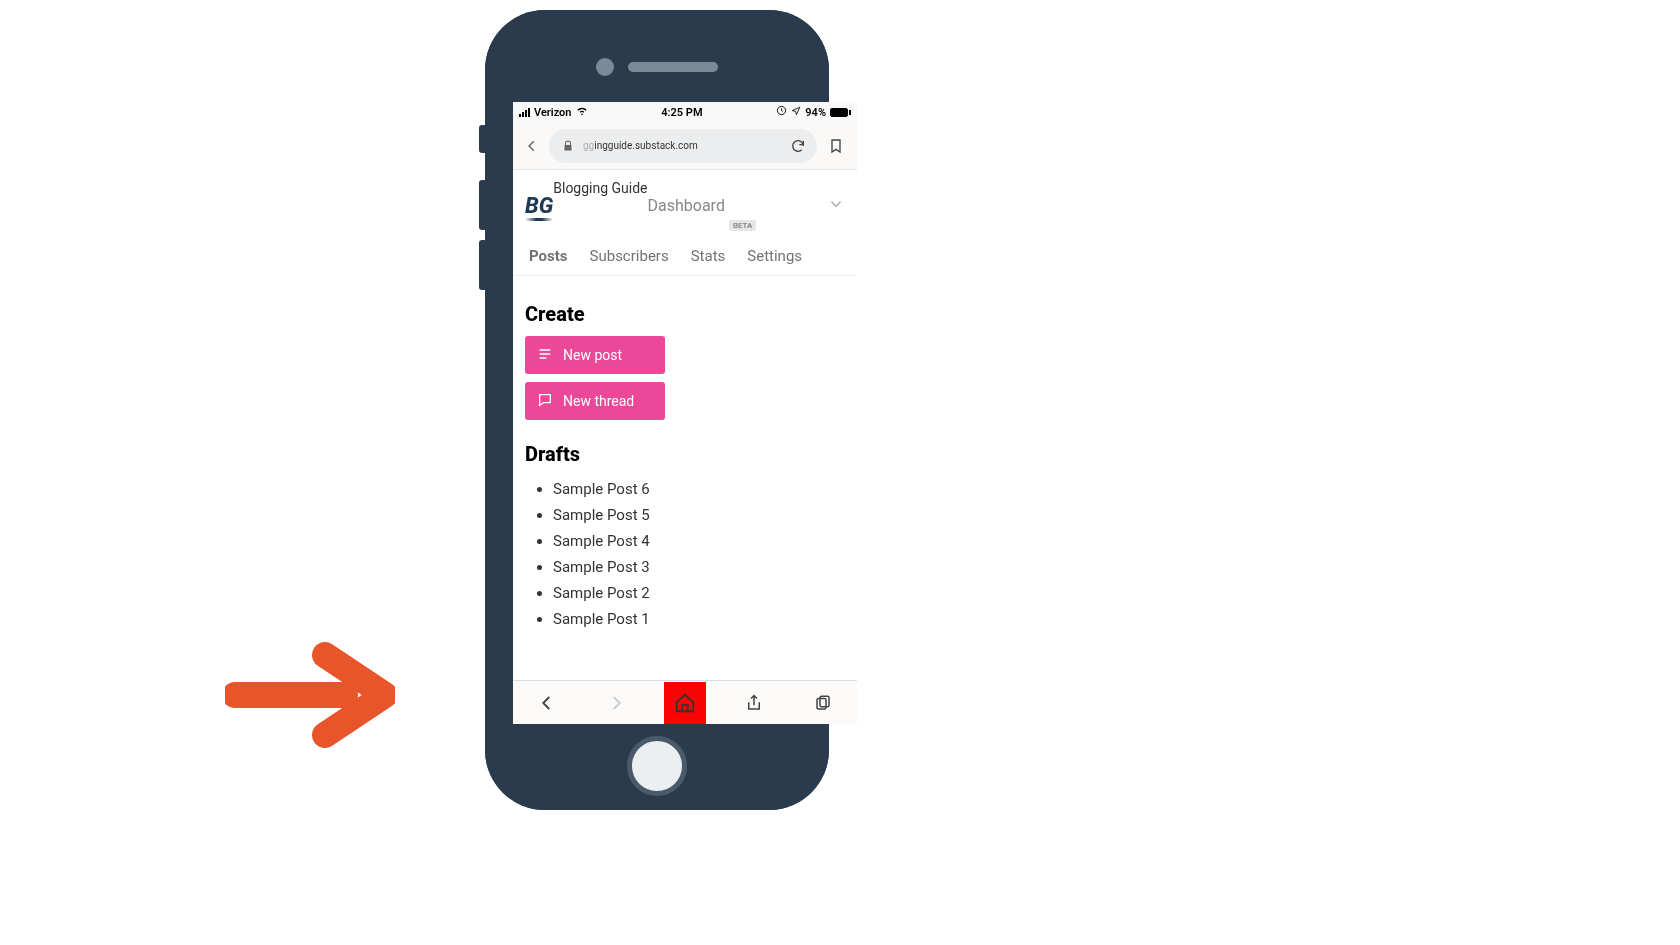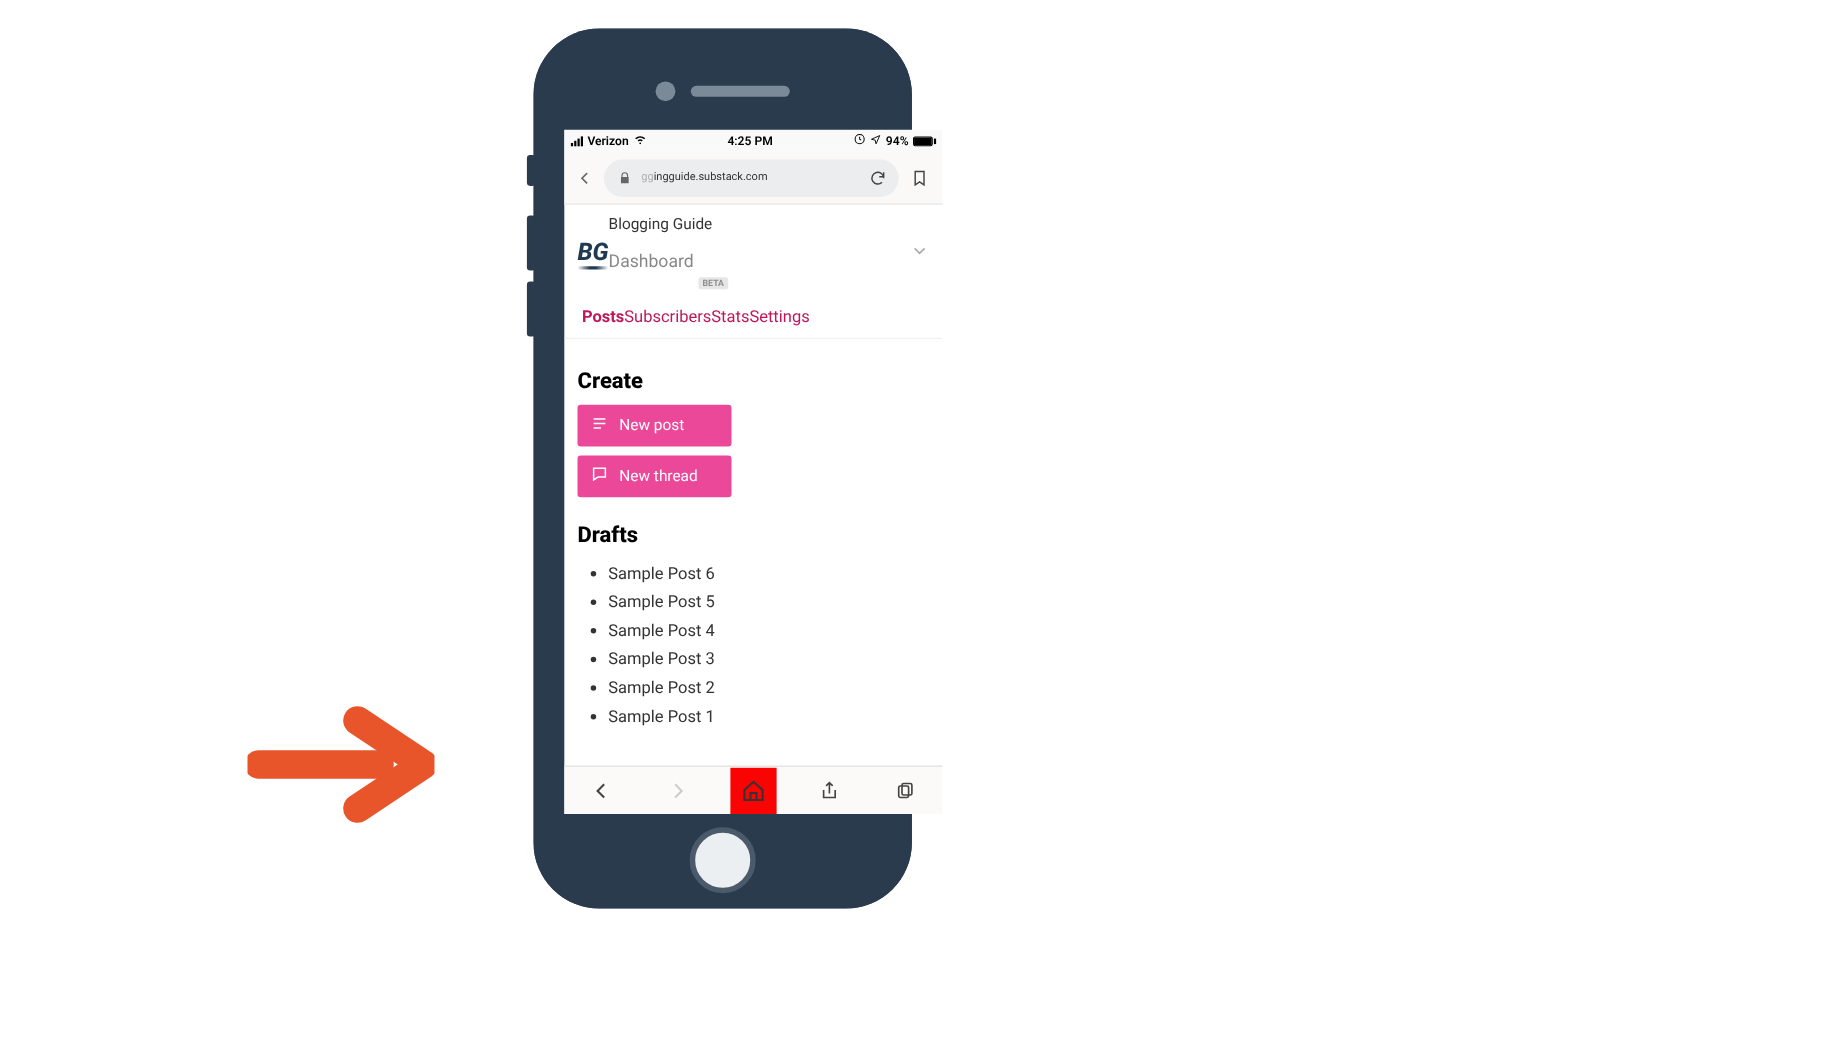--- a/index.html
+++ b/index.html
@@ -8,21 +8,21 @@
     height: 945px;
     background: #ffffff;
     font-family: -apple-system, BlinkMacSystemFont, "Segoe UI", Roboto, Helvetica, Arial, sans-serif;
     position: relative;
     overflow: hidden;
   }
   
   .phone {
     position: absolute;
     left: 485px;
-    top: 26px;
+    top: 10px;
     width: 344px;
     height: 800px;
     background: #2a3b4d;
     border-radius: 60px;
     box-shadow: inset 0 0 0 2px #2a3b4d;
   }
   .phone .top-speaker-area {
     position: absolute;
     top: 48px;
     left: 0; right: 0;
@@ -140,33 +140,34 @@
     position: relative;
   }
   .logo::after {
     content: "";
     position: absolute;
     left: 0; right: 0; bottom: -4px;
     height: 3px;
     background: linear-gradient(to right, transparent, #1f3a52 40%, #1f3a52 60%, transparent);
     border-radius: 2px;
   }
-  .site-title-col { display:flex; flex-direction:column; }
+  .site-title-col { display:flex; flex-direction:row; }
   .site-title { font-size: 14px; color:#333; }
   .dash-row { display:flex; align-items:center; gap:4px; }
   .dash-label { font-size: 16px; color:#888;text-align:center; }
   .beta-pill { font-size:8px; background:#e6e6e6; color:#888; padding:1px 4px; border-radius:2px; font-weight:600;margin-top:40px;}
   .chev-right { margin-left:auto; color:#aaa; }
 
   
   .tabs {
     display: flex;
+    gap: 22px;
     padding: 8px 16px 10px 16px;
     font-size: 15px;
-    color: #be185d;
+    color: #737373;
     border-bottom: 1px solid #eee;
   }
   .tabs .tab.active { font-weight: 700; }
 
   
   .content { padding: 16px 12px 0 12px; }
   .section-h { font-size: 20px; font-weight: 800; margin: 10px 0 10px 0; }
   .btn-red {
     width: 140px;
     height: 38px;

